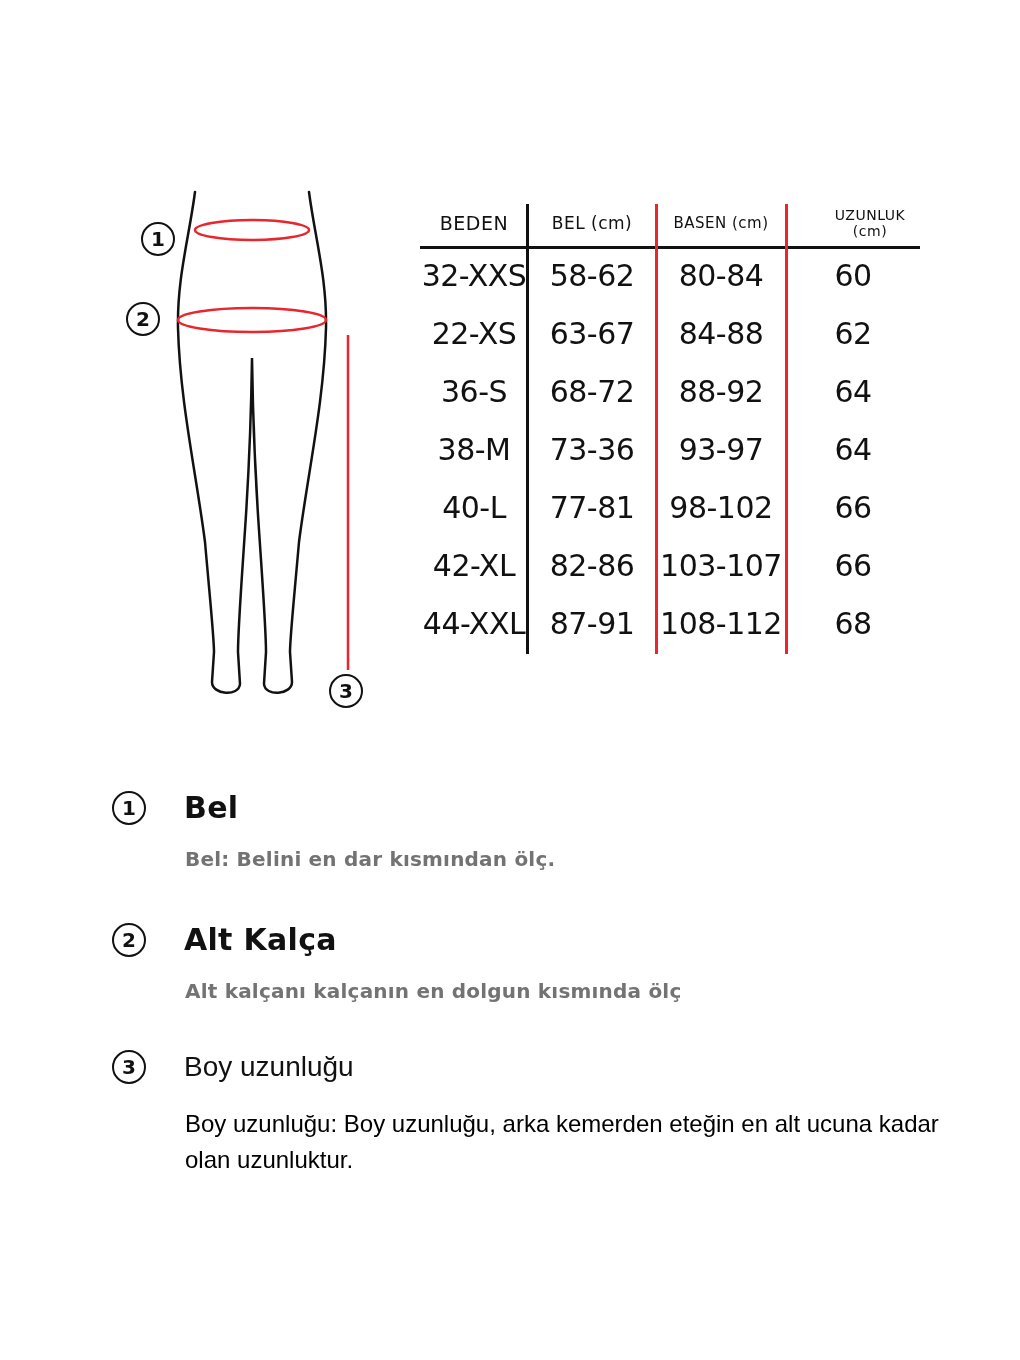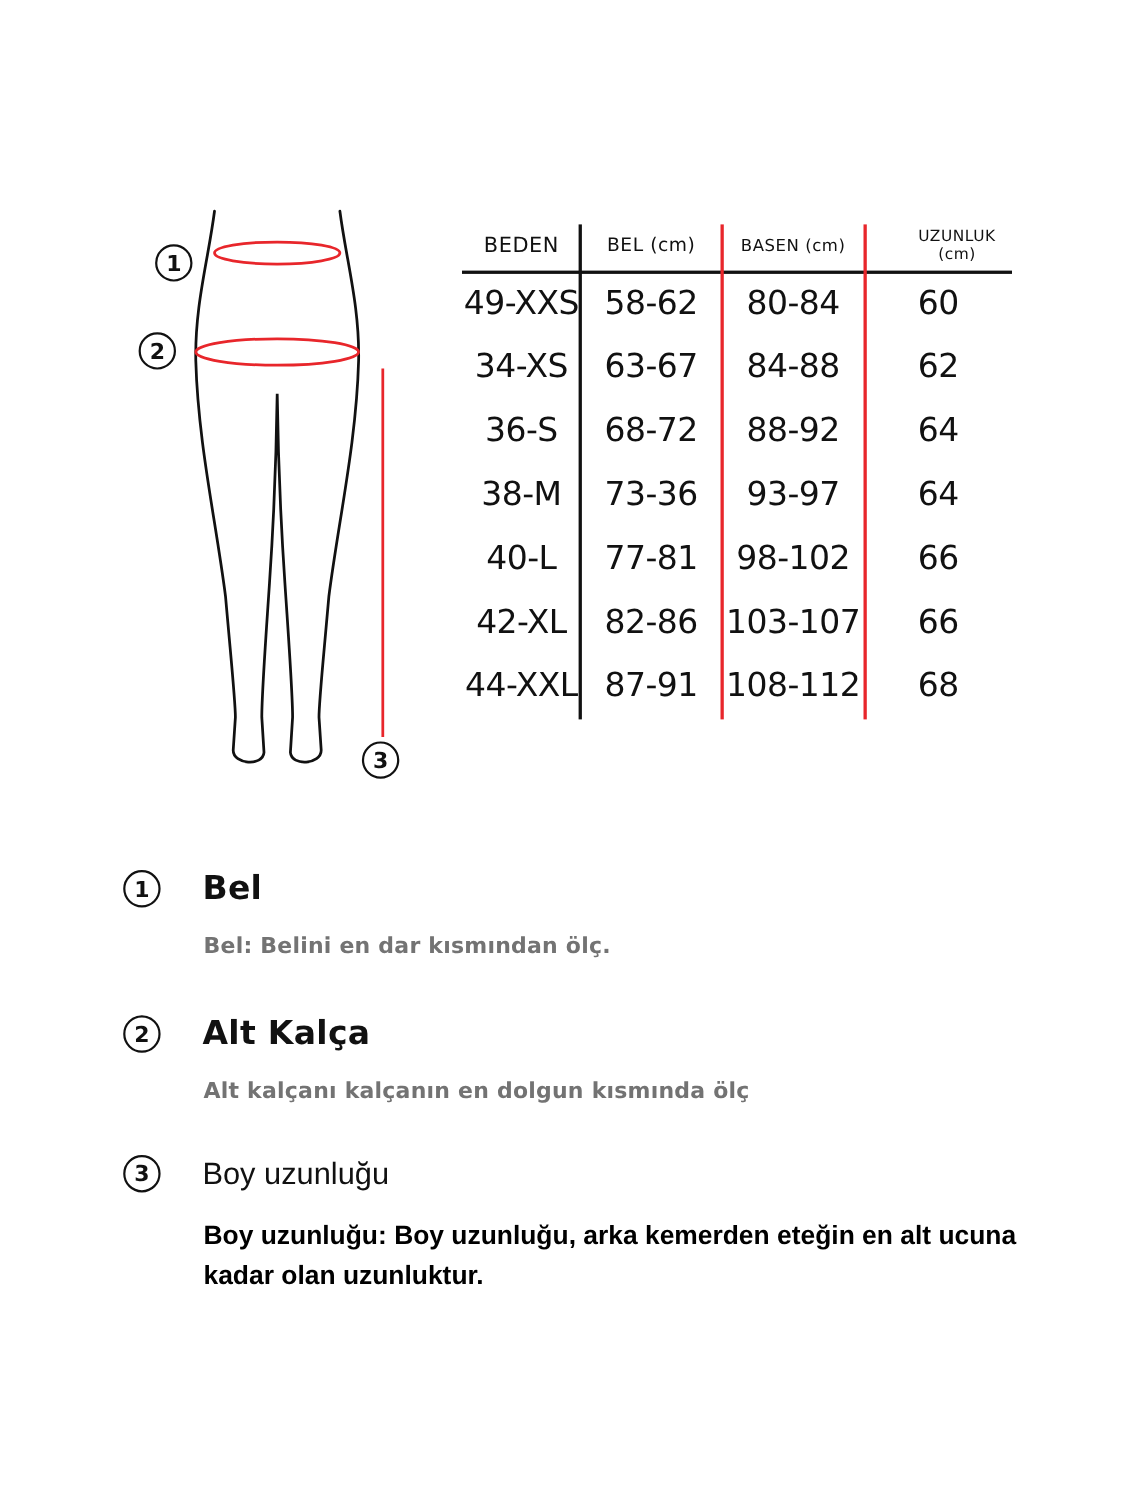--- a/index.html
+++ b/index.html
@@ -80,21 +80,21 @@
     margin:22px 0 0 73px;
     font-size:20px;font-weight:700;
     color:#737373;letter-spacing:0.2px;
   }
   #legend-3 .ltitle{
     font-family:"Liberation Sans", sans-serif;
     font-size:28px;font-weight:400;letter-spacing:0;
   }
   #legend-3 .ldesc{
     font-family:"Liberation Sans", sans-serif;
-    font-size:24px;font-weight:700;color:#000;
+    font-size:24px;font-weight:400;color:#000;
     width:760px;line-height:1.5;letter-spacing:0;
   }
   #legend-1{top:790px;}
   #legend-2{top:922px;}
   #legend-3{top:1050px;}
 </style>
 </head>
 <body>
 
 <div class="page">
@@ -132,26 +132,26 @@
     <span>3</span>
   </div>
 
   <div class="size-table">
     <div class="grid">
       <div class="cell th th0">BEDEN</div>
       <div class="cell th th1">BEL (cm)</div>
       <div class="cell th th2">BASEN (cm)</div>
       <div class="cell th th3">UZUNLUK (cm)</div>
 
-      <div class="cell td">49-XXS</div>
+      <div class="cell td">32-XXS</div>
       <div class="cell td">58-62</div>
       <div class="cell td">80-84</div>
       <div class="cell td">60</div>
 
-      <div class="cell td">34-XS</div>
+      <div class="cell td">22-XS</div>
       <div class="cell td">63-67</div>
       <div class="cell td">84-88</div>
       <div class="cell td">62</div>
 
       <div class="cell td">36-S</div>
       <div class="cell td">68-72</div>
       <div class="cell td">88-92</div>
       <div class="cell td">64</div>
 
       <div class="cell td">38-M</div>

